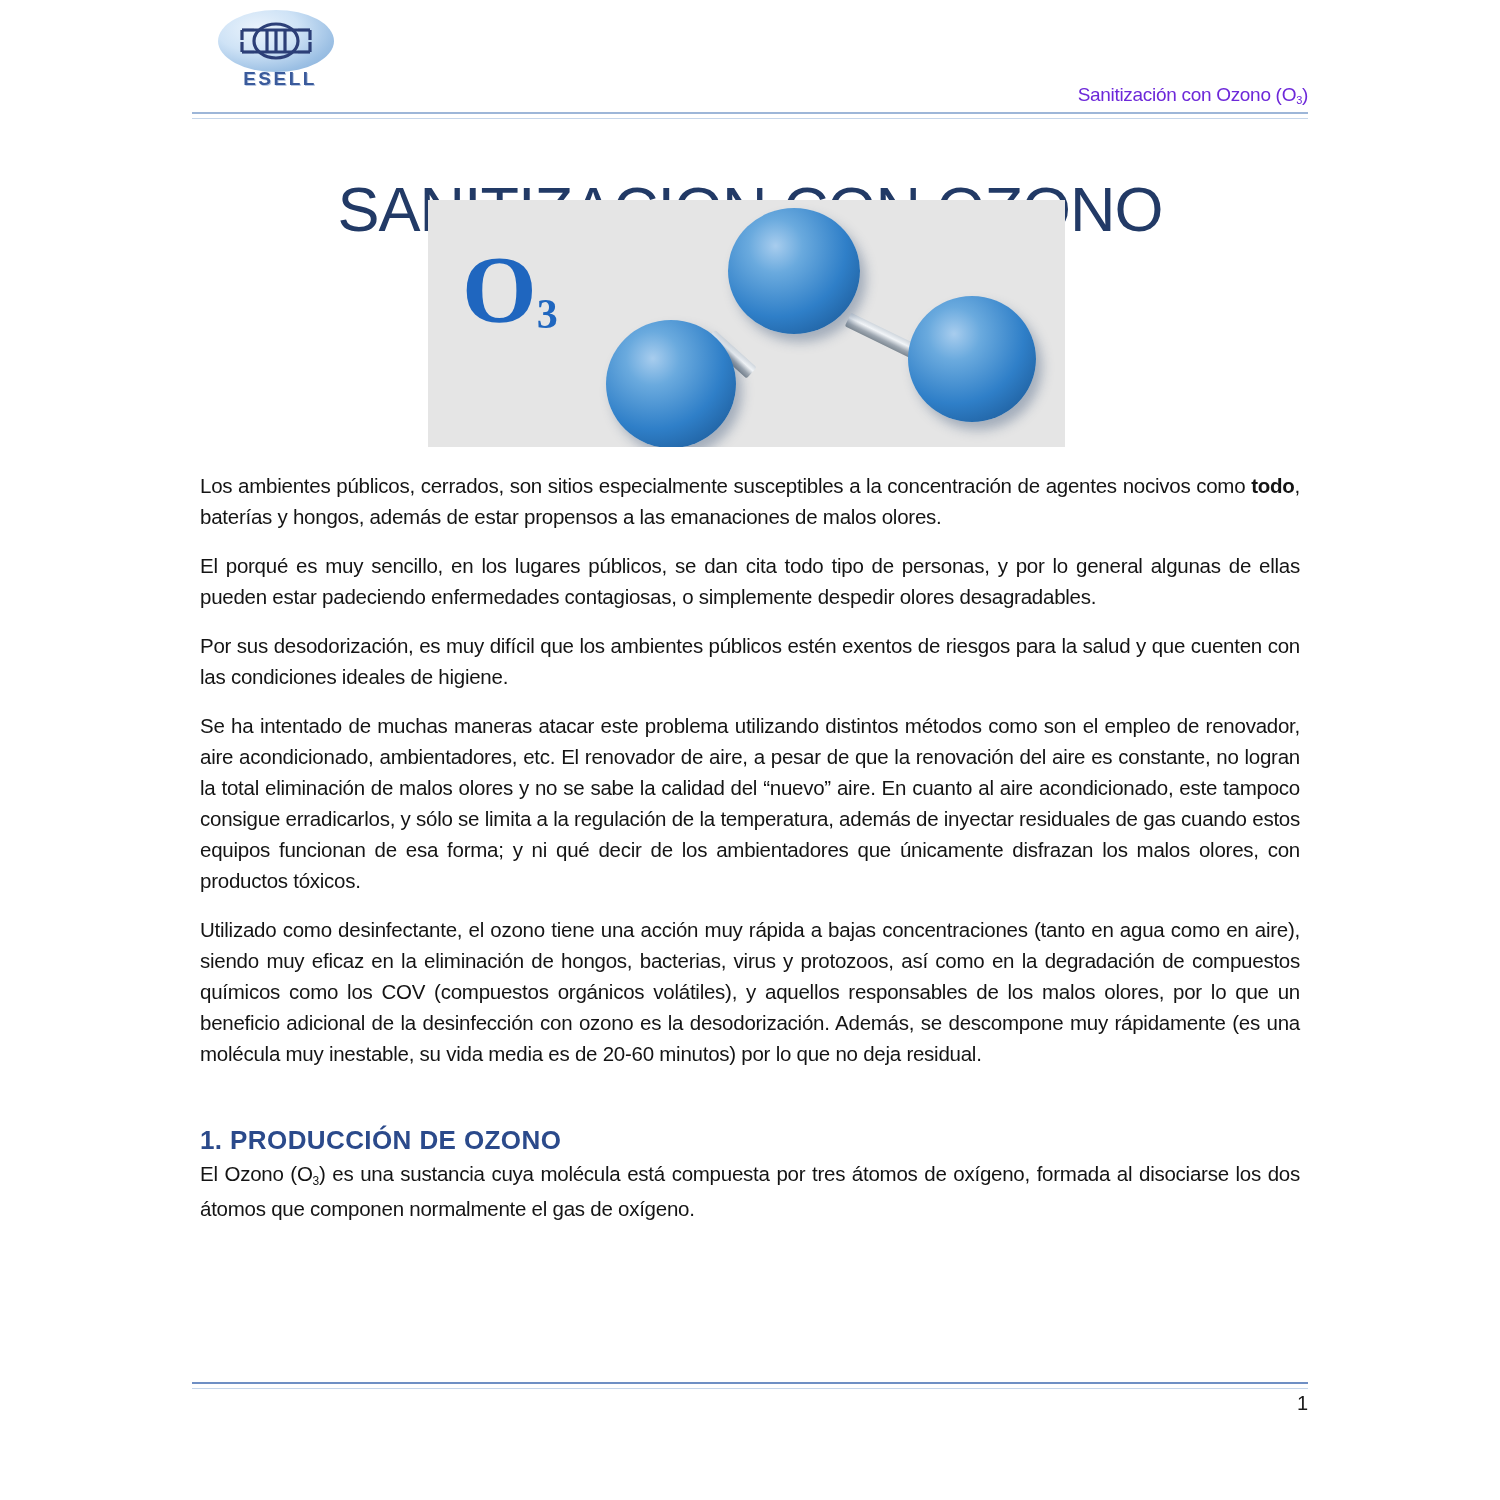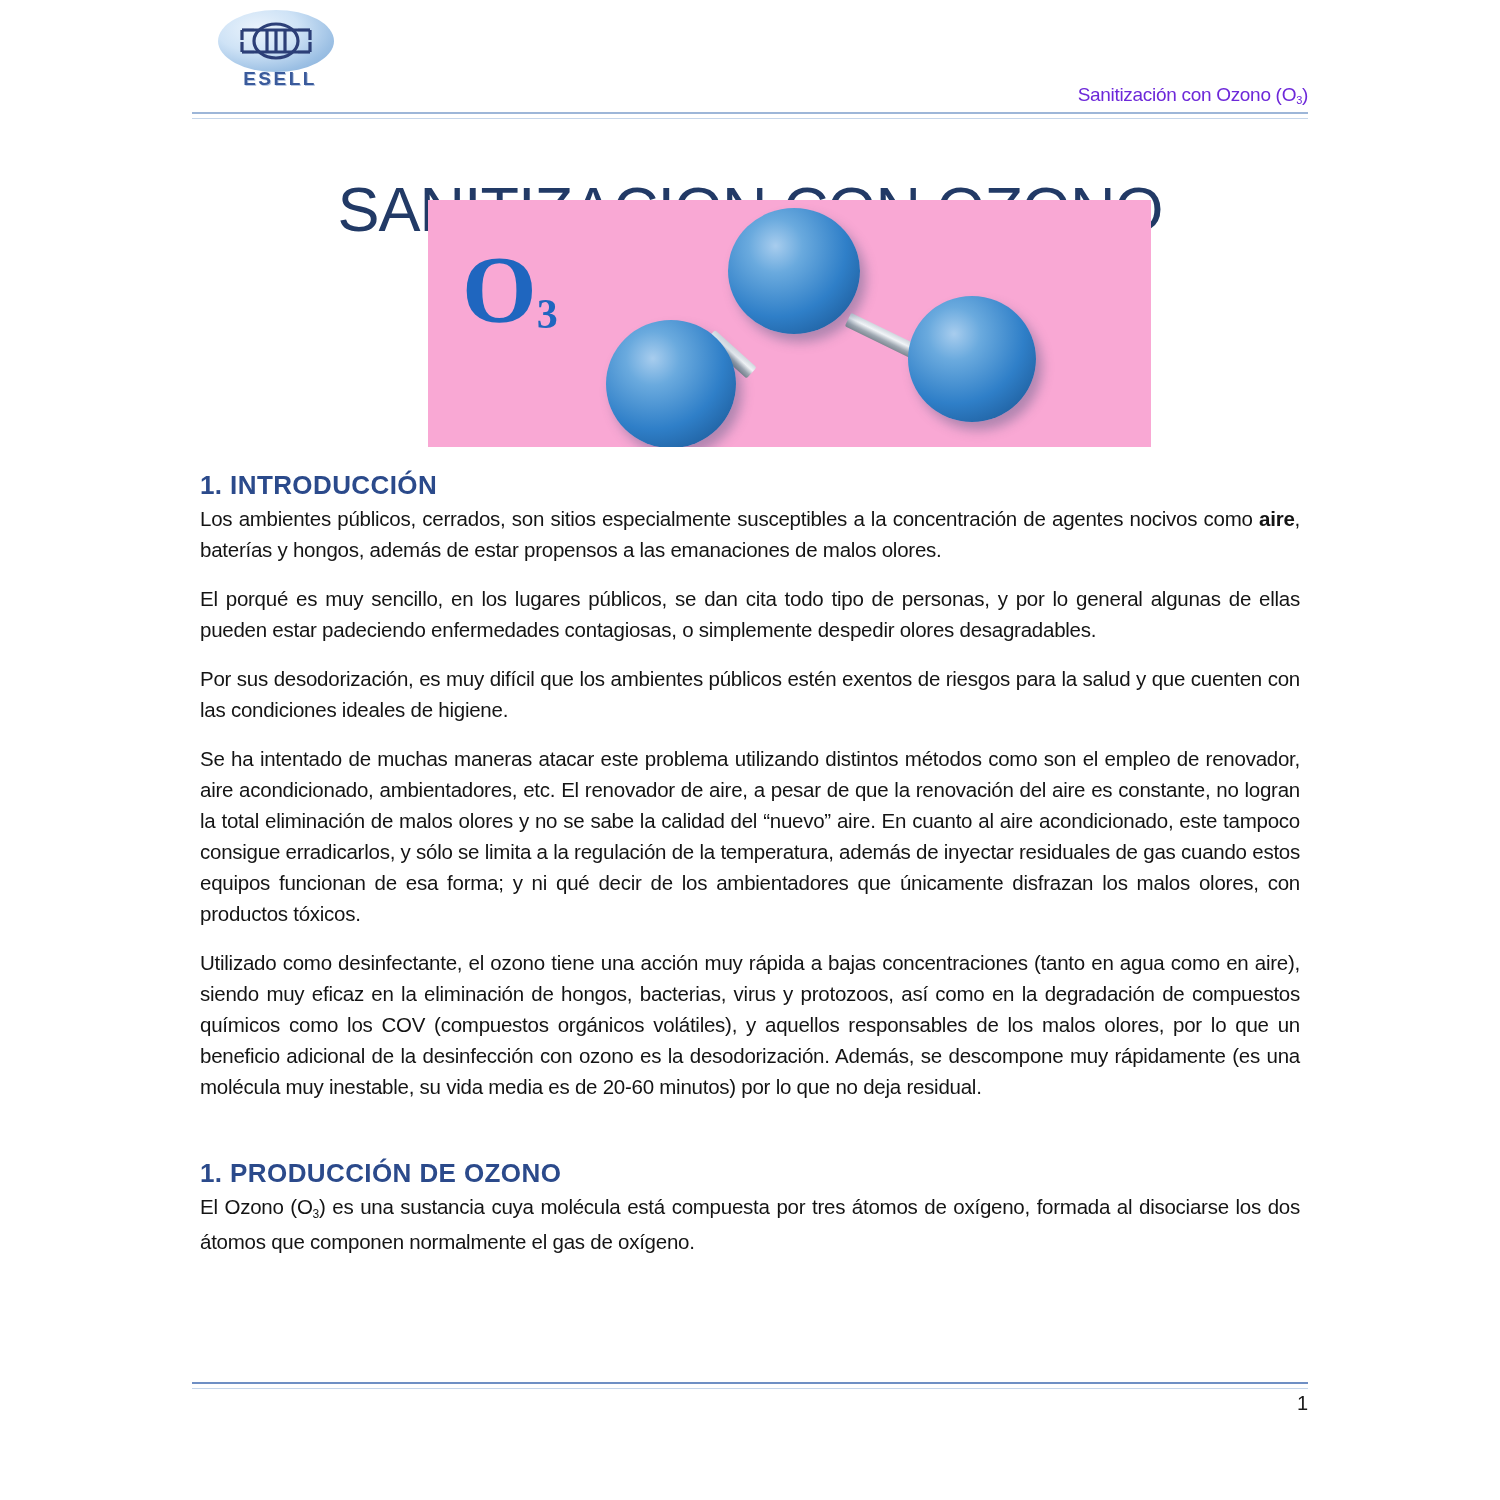--- a/index.html
+++ b/index.html
@@ -110,23 +110,23 @@
     color: #223a66;
     font-family: "Liberation Sans", sans-serif;
     line-height: 1.05;
   }
 
   
   .figure {
     position: absolute;
     left: 428px;
     top: 200px;
-    width: 723px;
+    width: 637px;
     height: 247px;
-    background: #f9a8d4;
+    background: #e5e5e5;
     overflow: hidden;
   }
   .o3-label {
     position: absolute;
     left: 34px;
     top: 42px;
     color: #1f66bf;
     font-family: "Liberation Serif", serif;
     font-weight: bold;
     font-size: 96px;
@@ -260,23 +260,22 @@
     <div class="o3-label"><span>O</span><sub>3</sub></div>
     <div class="bond bond-left"></div>
     <div class="bond bond-right"></div>
     <div class="atom atom-left"></div>
     <div class="atom atom-right"></div>
     <div class="atom atom-top"></div>
   </div>
 
   <div class="content">
 
-    <h2 class="section">1.  INTRODUCCIÓN</h2>
-
-    <p class="para"><span> Los ambientes públicos, cerrados, son sitios especialmente susceptibles a la concentración de agentes nocivos como </span><b>aire</b><span>, baterías y hongos, además de estar propensos a las emanaciones de malos olores.</span></p>
+
+    <p class="para"><span> Los ambientes públicos, cerrados, son sitios especialmente susceptibles a la concentración de agentes nocivos como </span><b>todo</b><span>, baterías y hongos, además de estar propensos a las emanaciones de malos olores.</span></p>
 
     <p class="para">El porqué es muy sencillo, en los lugares públicos, se dan cita todo tipo de personas, y por lo general algunas de ellas pueden estar padeciendo enfermedades contagiosas, o simplemente despedir olores desagradables.</p>
 
     <p class="para">Por sus desodorización, es muy difícil que los ambientes públicos estén exentos de riesgos para la salud y que cuenten con las condiciones ideales de higiene.</p>
 
     <p class="para">Se ha intentado de muchas maneras atacar este problema utilizando distintos métodos como son el empleo de renovador, aire acondicionado, ambientadores, etc. El renovador de aire, a pesar de que la renovación del aire es constante, no logran la total eliminación de malos olores y no se sabe la calidad del “nuevo” aire. En cuanto al aire acondicionado, este tampoco consigue erradicarlos, y sólo se limita a la regulación de la temperatura, además de inyectar residuales de gas cuando estos equipos funcionan de esa forma; y ni qué decir de los ambientadores que únicamente disfrazan los malos olores, con productos tóxicos.</p>
 
     <p class="para tight">Utilizado como desinfectante, el ozono tiene una acción muy rápida a bajas concentraciones (tanto en agua como en aire), siendo muy eficaz en la eliminación de hongos, bacterias, virus y protozoos, así como en la degradación de compuestos químicos como los COV (compuestos orgánicos volátiles), y aquellos responsables de los malos olores, por lo que un beneficio adicional de la desinfección con ozono es la desodorización. Además, se descompone muy rápidamente (es una molécula muy inestable, su vida media es de 20-60 minutos) por lo que no deja residual.</p>
 
     <div class="spacer-lg"></div>

